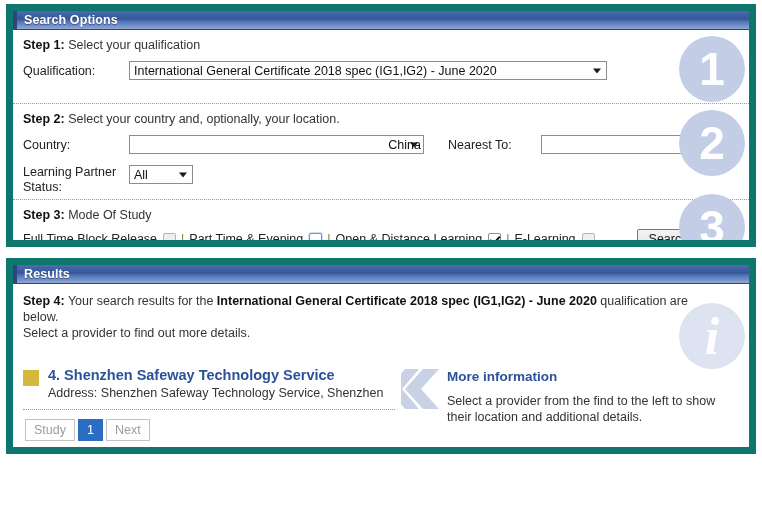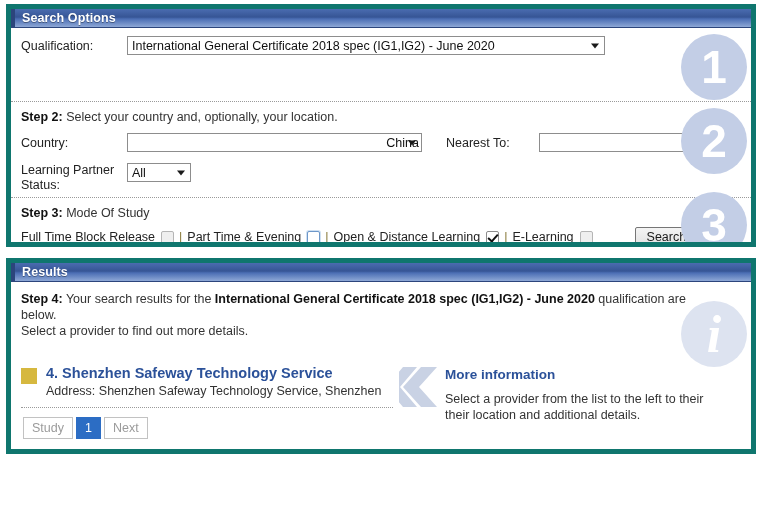--- a/index.html
+++ b/index.html
@@ -19,21 +19,21 @@
     position: relative;
     width: 762px;
     height: 524px;
     box-sizing: border-box;
     padding: 4px 6px 0 6px;
   }
 
   
   .panel {
     position: relative;
-    border: 5px solid #0f766e;
+    border: 7px solid #0f766e;
     background: #ffffff;
     box-sizing: border-box;
     overflow: hidden;
   }
   .panel-header {
     height: 18px;
     background: linear-gradient(to bottom, #4a6cb0 0%, #365595 45%, #4b6eb4 55%, #8ea8d6 100%);
     border-bottom: 1px solid #2c457c;
     display: flex;
     align-items: center;
@@ -330,20 +330,23 @@
 <div class="page">
 
   <div class="panel" style="height:243px;">
     <div class="panel-header">
       <span class="panel-title">Search Options</span>
     </div>
 
     <div class="step" style="height:74px;">
       <div class="wm" style="top:6px;">
         <span>1</span>
+      </div>
+      <div class="step-line">
+        <b>Step 1:</b><span> Select your qualification</span>
       </div>
       <div class="row">
         <span class="lbl" style="width:106px;">Qualification:</span>
         <span class="select-wrap">
           <select class="combo" style="width:478px;">
             <option>International General Certificate 2018 spec (IG1,IG2) - June 2020</option>
           </select>
           <span class="arrow"></span>
         </span>
       </div>
@@ -438,19 +441,19 @@
             <span class="pg">Next</span>
           </div>
         </div>
 
         <div class="more-panel">
           <svg class="chevrons" viewBox="0 0 46 40" xmlns="http://www.w3.org/2000/svg">
             <polygon points="22,0 38,0 20,20 38,40 22,40 4,20" fill="#c9d2e4"></polygon>
             <polygon points="4,0 18,0 1,20 18,40 4,40 -13,20" fill="#c9d2e4"></polygon>
           </svg>
           <div class="more-title">More information</div>
-          <div class="more-text">Select a provider from the list to the left to their their location and additional details.</div>
+          <div class="more-text">Select a provider from the find to the left to show their location and additional details.</div>
         </div>
       </div>
     </div>
   </div>
 
 </div>
 
 </body></html>

